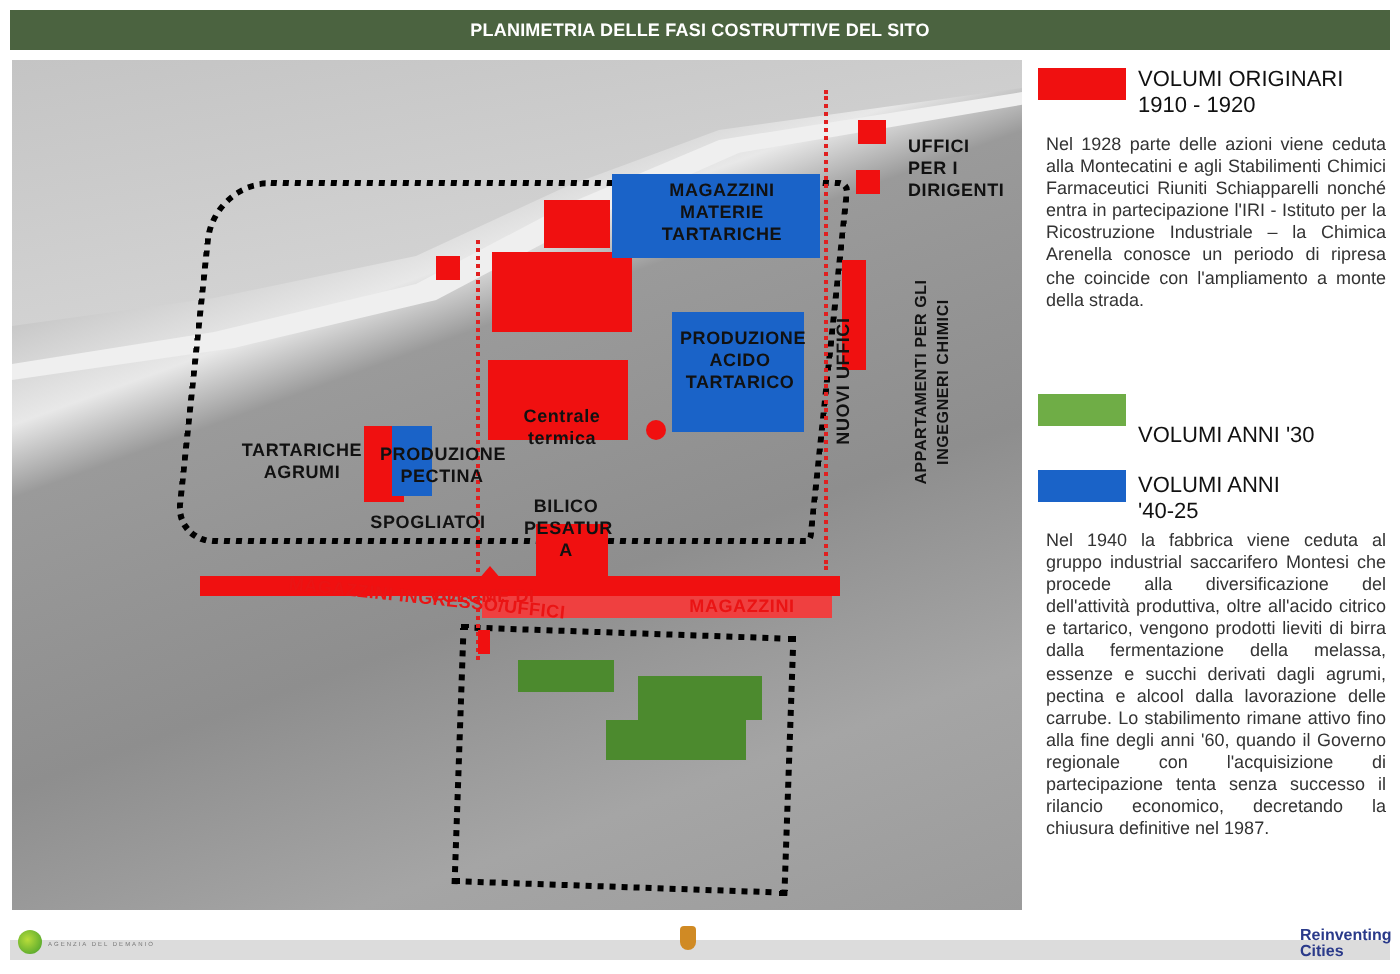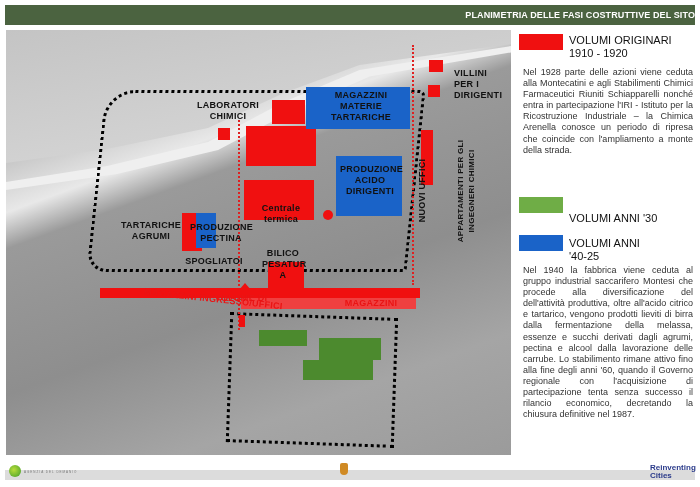--- a/index.html
+++ b/index.html
@@ -1,17 +1,17 @@
 <!DOCTYPE html>
 <html><head>
 <meta charset="utf-8">
 <style>
 *{box-sizing:border-box;margin:0;padding:0}
 body{width:700px;height:487px;background:#fff;font-family:"Liberation Sans",sans-serif;position:relative;overflow:hidden}
-.header{position:absolute;left:5px;top:5px;width:690px;height:20px;background:#4b6340;color:#fff;font-size:9px;font-weight:bold;text-align:right;line-height:20px;letter-spacing:.1px}
+.header{position:absolute;left:5px;top:5px;width:690px;height:20px;background:#4b6340;color:#fff;font-size:9px;font-weight:bold;text-align:center;line-height:20px;letter-spacing:.1px}
 .map{position:absolute;left:6px;top:30px;width:505px;height:425px;background:linear-gradient(160deg,#b9b9b9 0%,#c9c9c9 22%,#e8e8e8 30%,#9a9a9a 36%,#8e8e8e 60%,#a5a5a5 80%,#9b9b9b 100%);overflow:hidden}
 .sea{position:absolute;left:0;top:0;width:505px;height:140px;background:linear-gradient(170deg,#c4c4c4,#d2d2d2 60%,#e2e2e2);clip-path:polygon(0 0,100% 0,100% 10%,70% 25%,55% 45%,40% 70%,20% 85%,0 95%)}
 .beach{position:absolute;left:0;top:0;width:505px;height:160px;background:#efefef;clip-path:polygon(100% 10%,100% 14%,72% 29%,57% 50%,42% 75%,22% 90%,0 100%,0 95%,20% 85%,40% 70%,55% 45%,70% 25%)}
 .blk{position:absolute}
 .r{background:#f01010}
 .rl{background:#ef4040}
 .b{background:#1a63c8}
 .g{background:#4c8a2e}
 .lbl{position:absolute;font-size:9px;font-weight:bold;color:#111;text-align:center;line-height:11px;letter-spacing:.3px}
 .lbl.red{color:#ea1414}
@@ -56,30 +56,29 @@
   <div style="position:absolute;left:233px;top:253px;width:0;height:0;border-left:6px solid transparent;border-right:6px solid transparent;border-bottom:7px solid #f01010"></div>
 
   <div class="blk b" style="left:300px;top:57px;width:104px;height:42px"></div>
   <div class="blk b" style="left:330px;top:126px;width:66px;height:60px"></div>
   <div class="blk b" style="left:190px;top:183px;width:20px;height:35px"></div>
 
   <div class="blk g" style="left:253px;top:300px;width:48px;height:16px"></div>
   <div class="blk g" style="left:313px;top:308px;width:62px;height:22px"></div>
   <div class="blk g" style="left:297px;top:330px;width:70px;height:20px"></div>
 
-  <div class="lbl" style="left:187px;top:70px;width:70px">LABORATORI CHIMICI</div>
   <div class="lbl" style="left:315px;top:60px;width:80px">MAGAZZINI MATERIE TARTARICHE</div>
-  <div class="lbl" style="left:334px;top:134px;width:60px">PRODUZIONE ACIDO DIRIGENTI</div>
+  <div class="lbl" style="left:334px;top:134px;width:60px">PRODUZIONE ACIDO TARTARICO</div>
   <div class="lbl" style="left:250px;top:173px;width:50px">Centrale termica</div>
   <div class="lbl" style="left:110px;top:190px;width:70px">TARTARICHE AGRUMI</div>
   <div class="lbl" style="left:184px;top:192px;width:62px">PRODUZIONE PECTINA</div>
   <div class="lbl" style="left:178px;top:226px;width:60px">SPOGLIATOI</div>
   <div class="lbl" style="left:256px;top:218px;width:42px">BILICO PESATUR A</div>
   <div class="lbl" style="left:376px;top:155px;width:80px;transform:rotate(-90deg)">NUOVI UFFICI</div>
-  <div class="lbl" style="left:448px;top:38px;width:52px;text-align:left">VILLINI PER I DIRIGENTI</div>
+  <div class="lbl" style="left:448px;top:38px;width:52px;text-align:left">UFFICI PER I DIRIGENTI</div>
   <div class="lbl" style="left:405px;top:150px;width:110px;font-size:8px;transform:rotate(-90deg)">APPARTAMENTI PER GLI INGEGNERI CHIMICI</div>
   <div class="lbl red" style="left:205px;top:263px;width:60px">VOLUME DI</div>
   <div class="lbl red" style="left:120px;top:264px;width:175px;transform:rotate(6deg)">MAGAZZINI INGRESSO/UFFICI</div>
   <div class="lbl red" style="left:330px;top:268px;width:70px">MAGAZZINI</div>
 </div>
 
 <div class="sw" style="left:519px;top:34px;background:#f01010"></div>
 <div class="lt" style="left:569px;top:34px;width:125px">VOLUMI ORIGINARI 1910 - 1920</div>
 <div class="para" style="left:523px;top:67px;width:170px">Nel 1928 parte delle azioni viene ceduta alla Montecatini e agli Stabilimenti Chimici Farmaceutici Riuniti Schiapparelli nonché entra in partecipazione l'IRI - Istituto per la Ricostruzione Industriale – la Chimica Arenella conosce un periodo di ripresa che coincide con l'ampliamento a monte della strada.</div>
 

